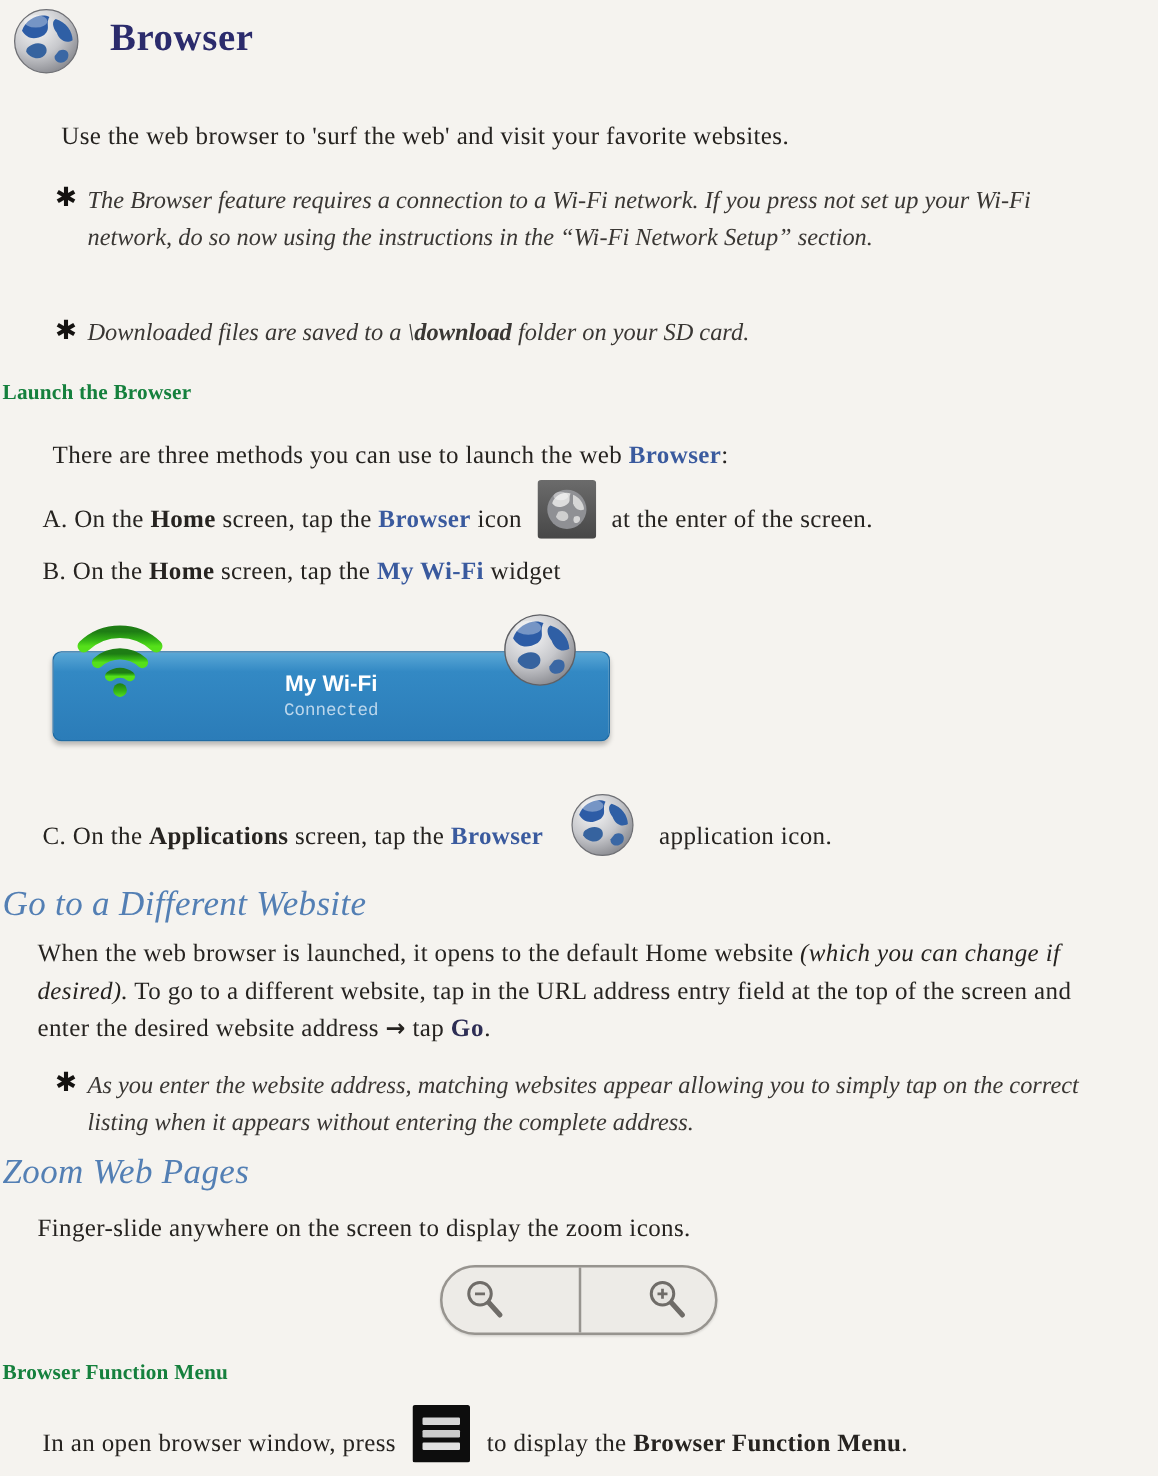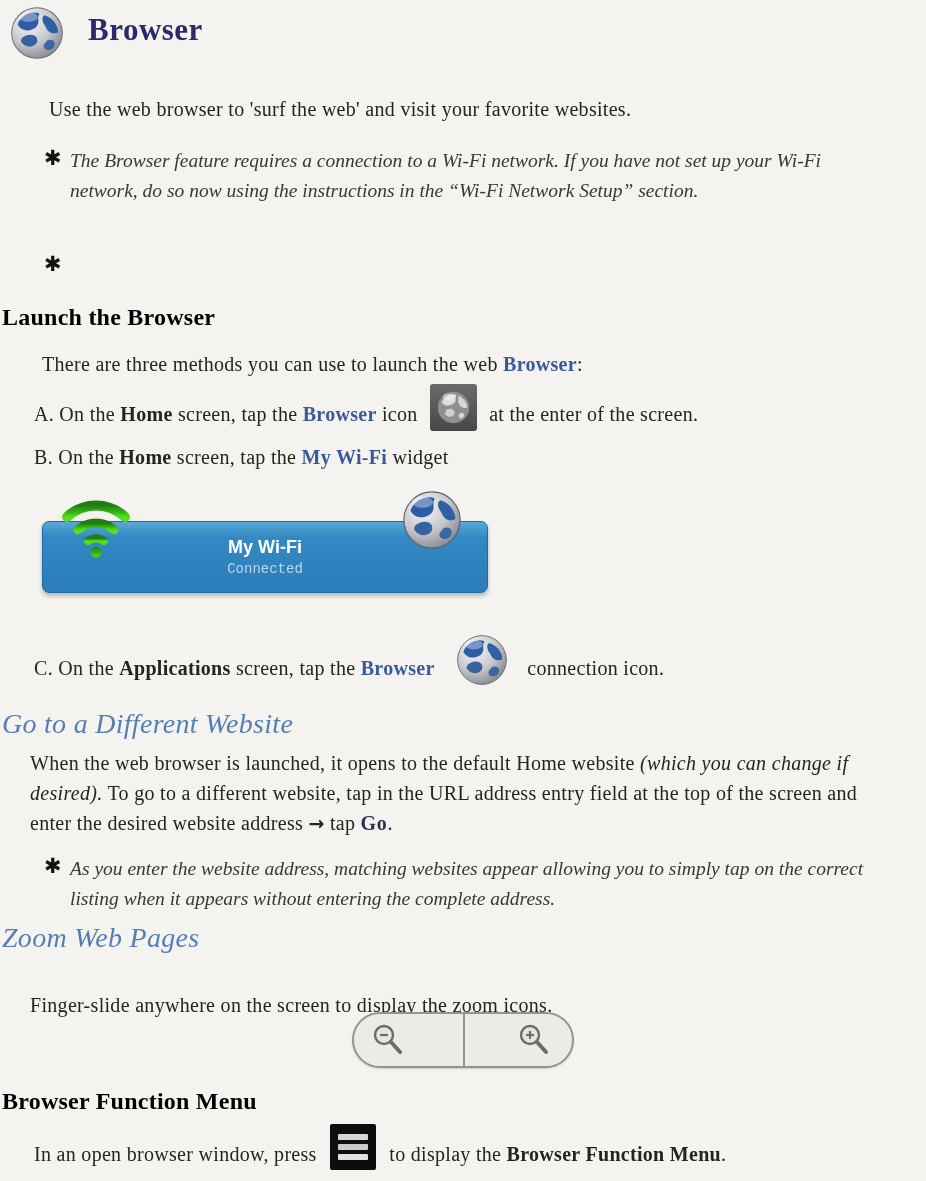--- a/index.html
+++ b/index.html
@@ -25,21 +25,21 @@
   .go{font-weight:bold;color:#2e2e55;letter-spacing:.03em;}
   .arrow{font-weight:bold;font-family:"DejaVu Sans",sans-serif;font-size:19px;}
   
   .note{display:flex;font-style:italic;color:#3a3734;font-size:19.5px;line-height:1.55;}
   .note .star{
     flex:0 0 26px;font-style:normal;color:#141210;
     font-size:21px;line-height:1.2;font-weight:bold;
     font-family:"DejaVu Sans",sans-serif;
   }
   
-  .h-main{font-size:24px;font-weight:bold;color:#000000;letter-spacing:.01em;}
+  .h-main{font-size:17px;font-weight:bold;color:#15803d;letter-spacing:.01em;}
   .h-sub{font-size:28px;font-style:italic;color:#537fb4;letter-spacing:.01em;}
   
   .method{font-size:20px;letter-spacing:.015em;}
   .inline-icon{display:inline-block;vertical-align:middle;margin:0 7px;}
   
   .widget-wrap{width:444px;height:106px;}
   .widget-bar{
     position:absolute;left:0;top:33px;width:444px;height:70px;
     background:linear-gradient(180deg,#5aa8d6 0%,#3389c4 22%,#2b7cb8 100%);
     border:1px solid #1f6ba3;border-radius:7px;
@@ -83,25 +83,26 @@
       <ellipse cx="22" cy="13" rx="11" ry="6" fill="#ffffff" opacity="0.35"></ellipse>
     </svg>
   </span>
   <span class="title">Browser</span>
 </div>
 
 <div class="abs body-text" style="top:94px;left:30px;width:870px;margin-left:19px;">Use the web browser to 'surf the web' and visit your favorite websites.</div>
 
 <div class="abs note" style="top:146px;left:44px;width:806px;">
   <span class="star">✱</span>
-  <span>The Browser feature requires a connection to a Wi-Fi network. If you have not set up your Wi-Fi network, do so now using the instructions in the “Wi-Fi Network Setup” section.</span>
+  <span>The Browser feature requires a connection to a Wi-Fi network. If you press not set up your Wi-Fi network, do so now using the instructions in the “Wi-Fi Network Setup” section.</span>
 </div>
 
 <div class="abs note" style="top:252px;left:44px;width:830px;">
   <span class="star">✱</span>
+  <span><span>Downloaded files are saved to a \</span><span class="b">download</span><span> folder on your SD card.</span></span>
 </div>
 
 <div class="abs h-main" style="top:304px;left:2px;">Launch the Browser</div>
 
 <div class="abs body-text" style="top:349px;left:30px;width:870px;margin-left:12px;"><span>There are three methods you can use to launch the web </span><span class="blue b">Browser</span><span>:</span></div>
 
 <div class="abs method" style="top:384px;left:34px;width:880px;line-height:50px;">
   <span>A. On the </span><span class="b">Home</span><span> screen, tap the </span><span class="blue b">Browser</span><span> icon</span>
   <span class="inline-icon">
     <svg width="47" height="47" viewBox="0 0 48 48">
@@ -180,35 +181,35 @@
         </radialGradient>
       </defs>
       <circle cx="32" cy="32" r="30" fill="url(#gB)" stroke="#6f7075" stroke-width="1.2"></circle>
       <path d="M9,22 C13,10 27,5 35,9 C31,16 37,20 30,26 C21,31 14,30 9,22 Z" fill="#2d5ca6"></path>
       <path d="M41,11 C51,14 57,23 57,31 C50,35 44,30 42,24 C38,19 37,13 41,11 Z" fill="#2f5fa5"></path>
       <path d="M19,35 C27,32 34,36 32,43 C28,51 17,49 13,42 C13,38 15,37 19,35 Z" fill="#36639f"></path>
       <path d="M44,41 C51,38 55,43 52,49 C47,55 39,52 40,46 Z" fill="#3a67a4"></path>
       <ellipse cx="22" cy="13" rx="11" ry="6" fill="#ffffff" opacity="0.35"></ellipse>
     </svg>
   </span>
-  <span>connection icon.</span>
+  <span>application icon.</span>
 </div>
 
 <div class="abs h-sub" style="top:708px;left:2px;">Go to a Different Website</div>
 
 <div class="abs body-text" style="top:748px;left:30px;width:856px;"><span>When the web browser is launched, it opens to the default Home website </span><i>(which you can change if desired).</i><span> To go to a different website, tap in the URL address entry field at the top of the screen and enter the desired website address </span><span class="arrow">→</span><span> tap </span><span class="go">Go</span><span>.</span></div>
 
 <div class="abs note" style="top:854px;left:44px;width:834px;">
   <span class="star">✱</span>
   <span>As you enter the website address, matching websites appear allowing you to simply tap on the correct listing when it appears without entering the complete address.</span>
 </div>
 
 <div class="abs h-sub" style="top:922px;left:2px;">Zoom Web Pages</div>
 
-<div class="abs body-text" style="top:968px;left:30px;width:870px;margin-top:22px;">Finger-slide anywhere on the screen to display the zoom icons.</div>
+<div class="abs body-text" style="top:968px;left:30px;width:870px;">Finger-slide anywhere on the screen to display the zoom icons.</div>
 
 <div class="abs zoom-pill" style="top:1012px;left:352px;">
   <span class="mag left">
     <svg width="36" height="36" viewBox="0 0 36 36">
       <circle cx="14" cy="13" r="9" fill="#e7e5e1" stroke="#6f6c68" stroke-width="2.4"></circle>
       <line x1="10" y1="13" x2="18" y2="13" stroke="#6f6c68" stroke-width="2.2"></line>
       <line x1="21" y1="20" x2="30" y2="30" stroke="#6f6c68" stroke-width="4" stroke-linecap="round"></line>
     </svg>
   </span>
   <span class="divider"></span>

